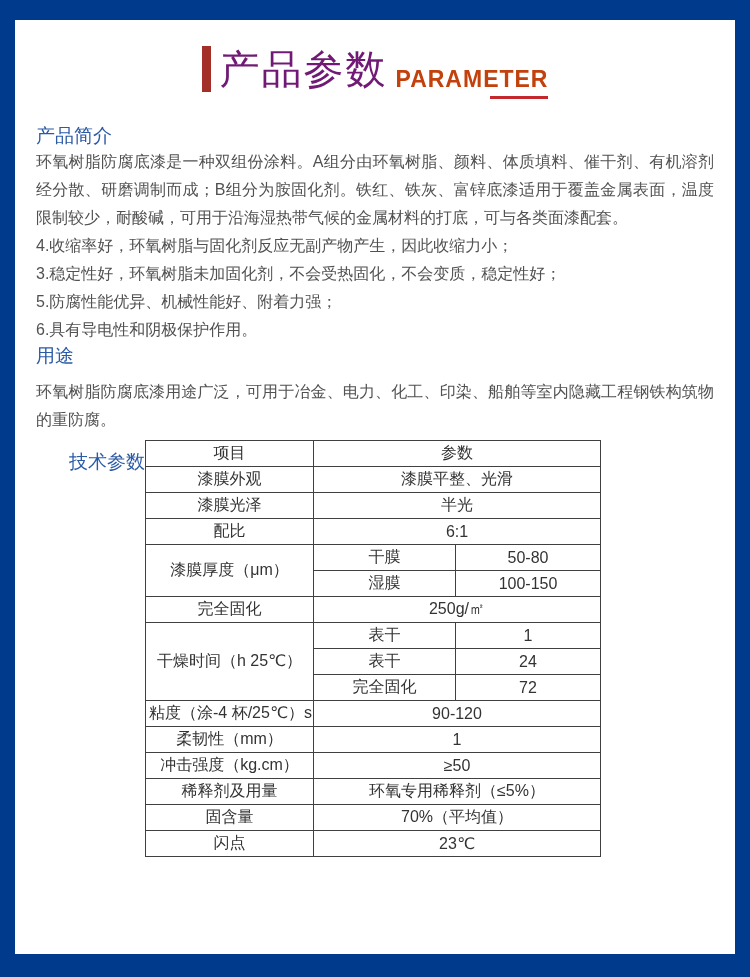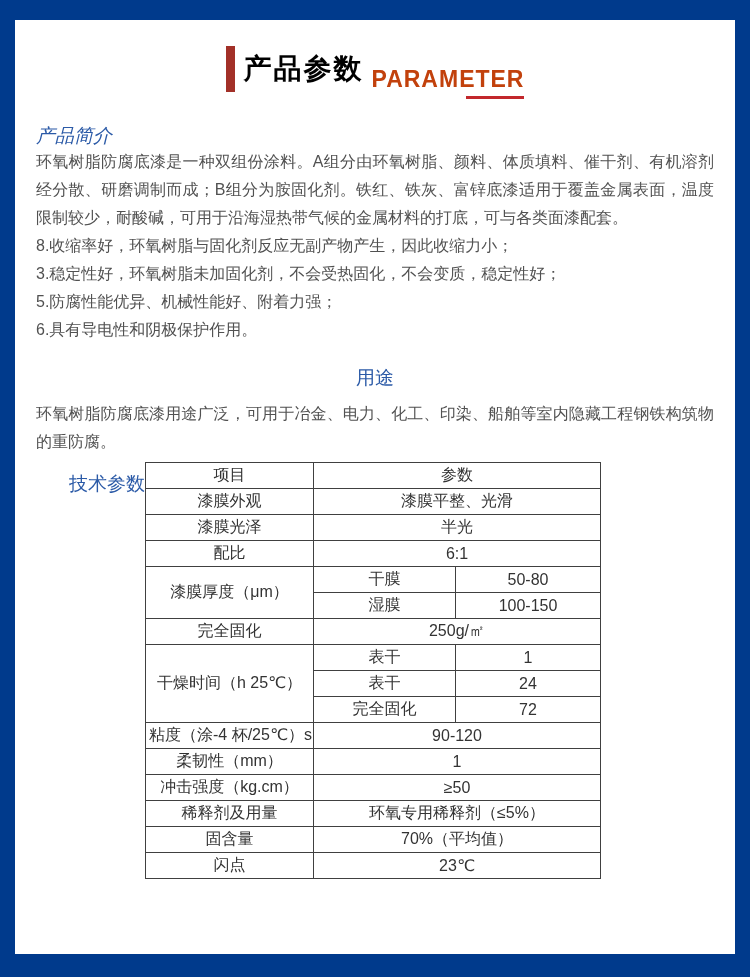--- a/index.html
+++ b/index.html
@@ -25,23 +25,23 @@
     margin-top: 26px;
     height: 48px;
   }
   .accent-bar {
     width: 9px;
     height: 46px;
     background: #a23028;
     margin-right: 9px;
   }
   .title-cn {
-    font-size: 28px;
-    font-weight: bold;
-    color: #000000;
+    font-size: 40px;
+    font-weight: normal;
+    color: #701a75;
     letter-spacing: 2px;
     line-height: 46px;
     white-space: nowrap;
   }
   .title-en-wrap {
     position: relative;
     align-self: flex-end;
     margin-left: 8px;
     margin-bottom: 2px;
   }
@@ -62,30 +62,30 @@
     background: #c2282c;
   }
   
   .content { padding: 0 21px; }
   .sec-heading {
     font-size: 19px;
     font-weight: 400;
     color: #2b5aa7;
     line-height: 24px;
   }
-  .sec-heading.first { margin-top: 30px; font-style: italic; }
+  .sec-heading.first { margin-top: 30px; }
   .body-text {
     font-size: 16px;
     color: #515151;
     line-height: 28px;
     text-align: justify;
   }
   .intro-paragraph { margin-top: 0; }
   .feature-line { }
-  .usage-heading { margin-top: 22px; text-align: center; }
+  .usage-heading { margin-top: 0; }
   .usage-paragraph { margin-top: 10px; }
   
   .tech-row { display: flex; margin-top: 6px; }
   .tech-heading { width: 109px; flex-shrink: 0; margin-top: 10px; text-align: right; }
   table.params {
     border-collapse: collapse;
     width: 455px;
     table-layout: fixed;
   }
   table.params td {
@@ -113,21 +113,21 @@
       <span class="title-underline"></span>
     </span>
   </div>
 
   <div class="content">
 
     <div class="sec-heading first">产品简介</div>
     <div class="body-text intro-paragraph">环氧树脂防腐底漆是一种双组份涂料。A组分由环氧树脂、颜料、体质填料、催干剂、有机溶剂经分散、研磨调制而成；B组分为胺固化剂。铁红、铁灰、富锌底漆适用于覆盖金属表面，温度限制较少，耐酸碱，可用于沿海湿热带气候的金属材料的打底，可与各类面漆配套。</div>
 
     <div>
-      <div class="body-text feature-line">8.收缩率好，环氧树脂与固化剂反应无副产物产生，因此收缩力小；</div>
+      <div class="body-text feature-line">4.收缩率好，环氧树脂与固化剂反应无副产物产生，因此收缩力小；</div>
       <div class="body-text feature-line">3.稳定性好，环氧树脂未加固化剂，不会受热固化，不会变质，稳定性好；</div>
       <div class="body-text feature-line">5.防腐性能优异、机械性能好、附着力强；</div>
       <div class="body-text feature-line">6.具有导电性和阴极保护作用。</div>
     </div>
 
     <div class="sec-heading usage-heading">用途</div>
     <div class="body-text usage-paragraph">环氧树脂防腐底漆用途广泛，可用于冶金、电力、化工、印染、船舶等室内隐藏工程钢铁构筑物的重防腐。</div>
 
     <div class="tech-row">
       <div class="sec-heading tech-heading">技术参数</div>

